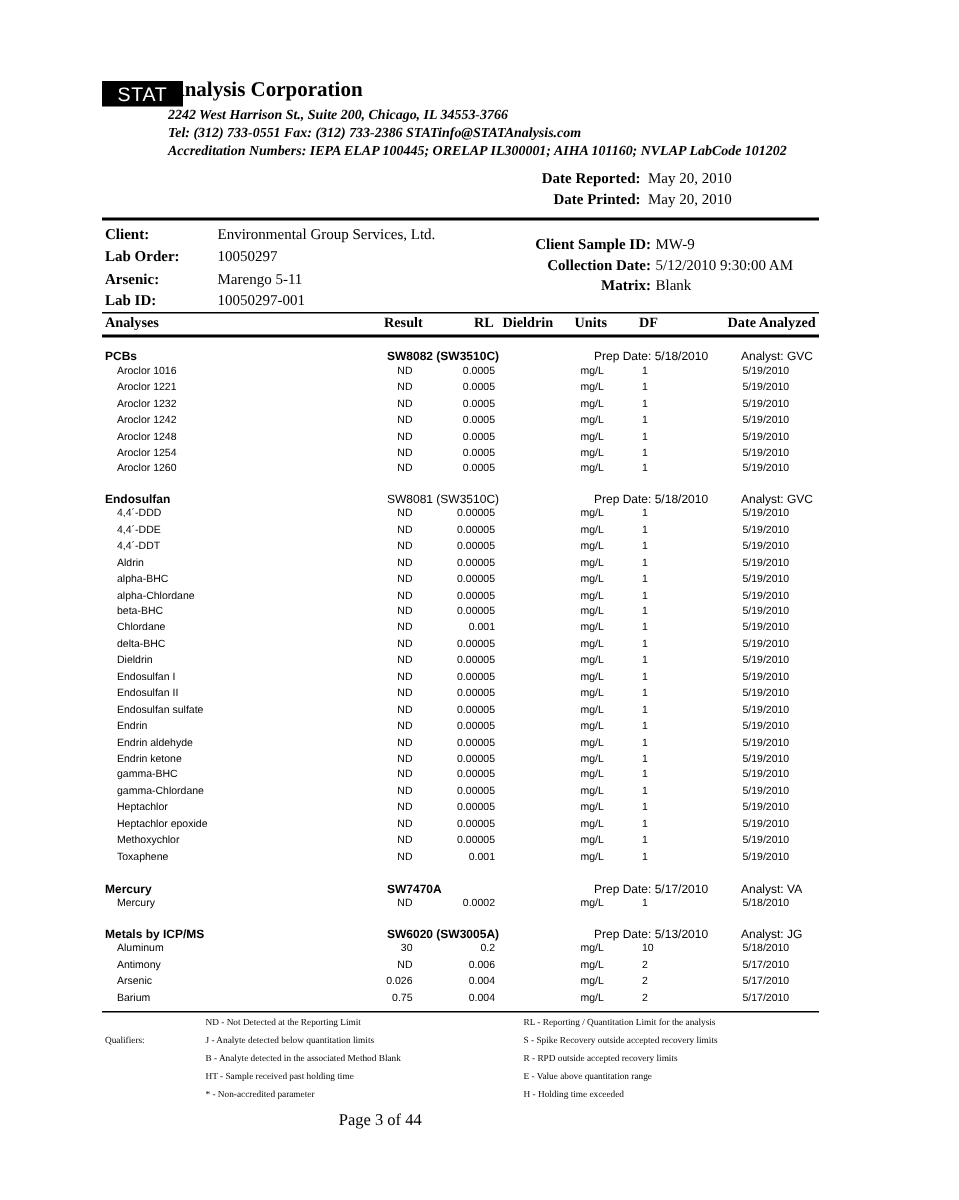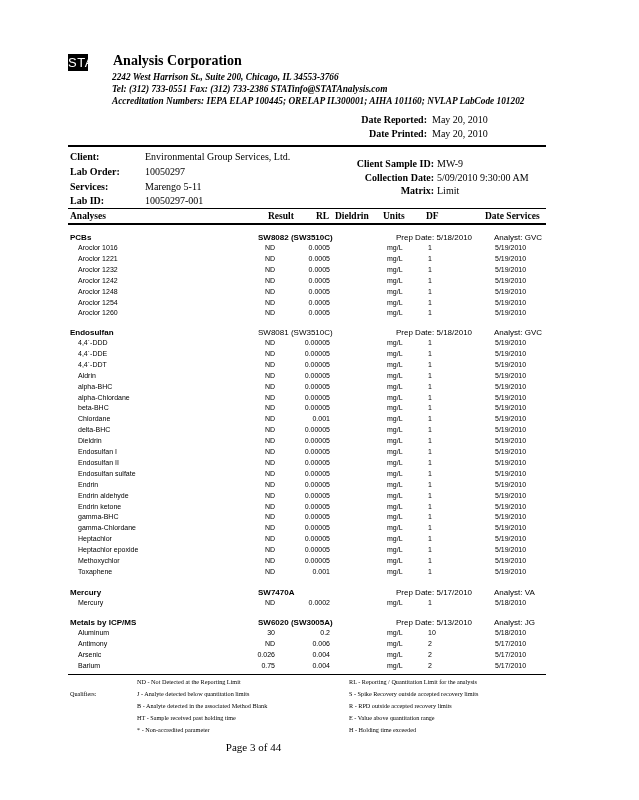--- a/index.html
+++ b/index.html
@@ -1,21 +1,21 @@
 <!DOCTYPE html>
 <html><head>
 <meta charset="utf-8">
 <style>
   html, body { margin:0; padding:0; background:#fff; }
   body { width:639px; height:800px; position:relative; overflow:hidden; color:#000; }
   .serif { font-family: "Liberation Serif", "DejaVu Serif", serif; }
   .sans { font-family: "Liberation Sans", "DejaVu Sans", sans-serif; }
   .abs { position:absolute; white-space:nowrap; }
 
-  .logo-box { position:absolute; left:68px; top:54px; width:20px; height:17px; background:#000; color:#fff;
+  .logo-box { position:absolute; left:68px; top:54px; width:54px; height:17px; background:#000; color:#fff;
     font-family:"Liberation Sans", sans-serif; font-size:13px; line-height:17px; text-align:center; letter-spacing:0.5px; }
   .company { left:113px; top:53px; font-size:14px; font-weight:bold; }
   .hdr-line { left:112px; font-size:9.3px; font-style:italic; font-weight:bold; }
 
   .date-lbl { font-size:10px; font-weight:bold; text-align:right; width:110px; }
   .date-val { font-size:10px; }
 
   .rule { position:absolute; left:68px; width:478px; background:#000; }
 
   .info-lbl { font-size:10px; font-weight:bold; }
@@ -40,41 +40,41 @@
 <div class="abs serif date-val" style="left:432px; top:114px;">May 20, 2010</div>
 <div class="abs serif date-lbl" style="left:317px; top:128px;">Date Printed:</div>
 <div class="abs serif date-val" style="left:432px; top:128px;">May 20, 2010</div>
 
 <div class="rule" style="top:145px; height:2px;"></div>
 
 <div class="abs serif info-lbl" style="left:70px; top:151px;">Client:</div>
 <div class="abs serif info-val" style="left:145px; top:151px;">Environmental Group Services, Ltd.</div>
 <div class="abs serif info-lbl" style="left:70px; top:166px;">Lab Order:</div>
 <div class="abs serif info-val" style="left:145px; top:166px;">10050297</div>
-<div class="abs serif info-lbl" style="left:70px; top:181px;">Services:</div>
+<div class="abs serif info-lbl" style="left:70px; top:181px;">Arsenic:</div>
 <div class="abs serif info-val" style="left:145px; top:181px;">Marengo 5-11</div>
 <div class="abs serif info-lbl" style="left:70px; top:195px;">Lab ID:</div>
 <div class="abs serif info-val" style="left:145px; top:195px;">10050297-001</div>
 
 <div class="abs serif info-lbl" style="left:340px; top:158px; width:94px; text-align:right;">Client Sample ID:</div>
 <div class="abs serif info-val" style="left:437px; top:158px;">MW-9</div>
 <div class="abs serif info-lbl" style="left:340px; top:172px; width:94px; text-align:right;">Collection Date:</div>
-<div class="abs serif info-val" style="left:437px; top:172px;">5/09/2010 9:30:00 AM</div>
+<div class="abs serif info-val" style="left:437px; top:172px;">5/12/2010 9:30:00 AM</div>
 <div class="abs serif info-lbl" style="left:340px; top:185px; width:94px; text-align:right;">Matrix:</div>
-<div class="abs serif info-val" style="left:437px; top:185px;">Limit</div>
+<div class="abs serif info-val" style="left:437px; top:185px;">Blank</div>
 
 <div class="rule" style="top:208px; height:1px;"></div>
 
 <div class="abs serif col-hdr" style="left:70px; top:211px;">Analyses</div>
-<div class="abs serif col-hdr" style="left:268px; top:211px;">Result</div>
+<div class="abs serif col-hdr" style="left:256px; top:211px;">Result</div>
 <div class="abs serif col-hdr" style="left:316px; top:211px;">RL</div>
 <div class="abs serif col-hdr" style="left:335px; top:211px;">Dieldrin</div>
 <div class="abs serif col-hdr" style="left:383px; top:211px;">Units</div>
 <div class="abs serif col-hdr" style="left:426px; top:211px;">DF</div>
-<div class="abs serif col-hdr" style="left:485px; top:211px;">Date Services</div>
+<div class="abs serif col-hdr" style="left:485px; top:211px;">Date Analyzed</div>
 
 <div class="rule" style="top:223px; height:2px;"></div>
 
 <div id="results">
     <div class="abs sans sect" style="left:70px; top:233px;">PCBs</div>
     <div class="abs sans sect" style="left:258px; top:233px; font-weight:bold;">SW8082  (SW3510C)</div>
     <div class="abs sans sect" style="left:396px; top:233px; font-weight:normal;">Prep Date: 5/18/2010</div>
     <div class="abs sans sect" style="left:494px; top:233px; font-weight:normal;">Analyst: GVC</div>
     <div class="abs sans row" style="left:78px; top:244.0px;">Aroclor 1016</div>
     <div class="abs sans row" style="left:240px; top:244.0px; width:35px; text-align:right;">ND</div>

